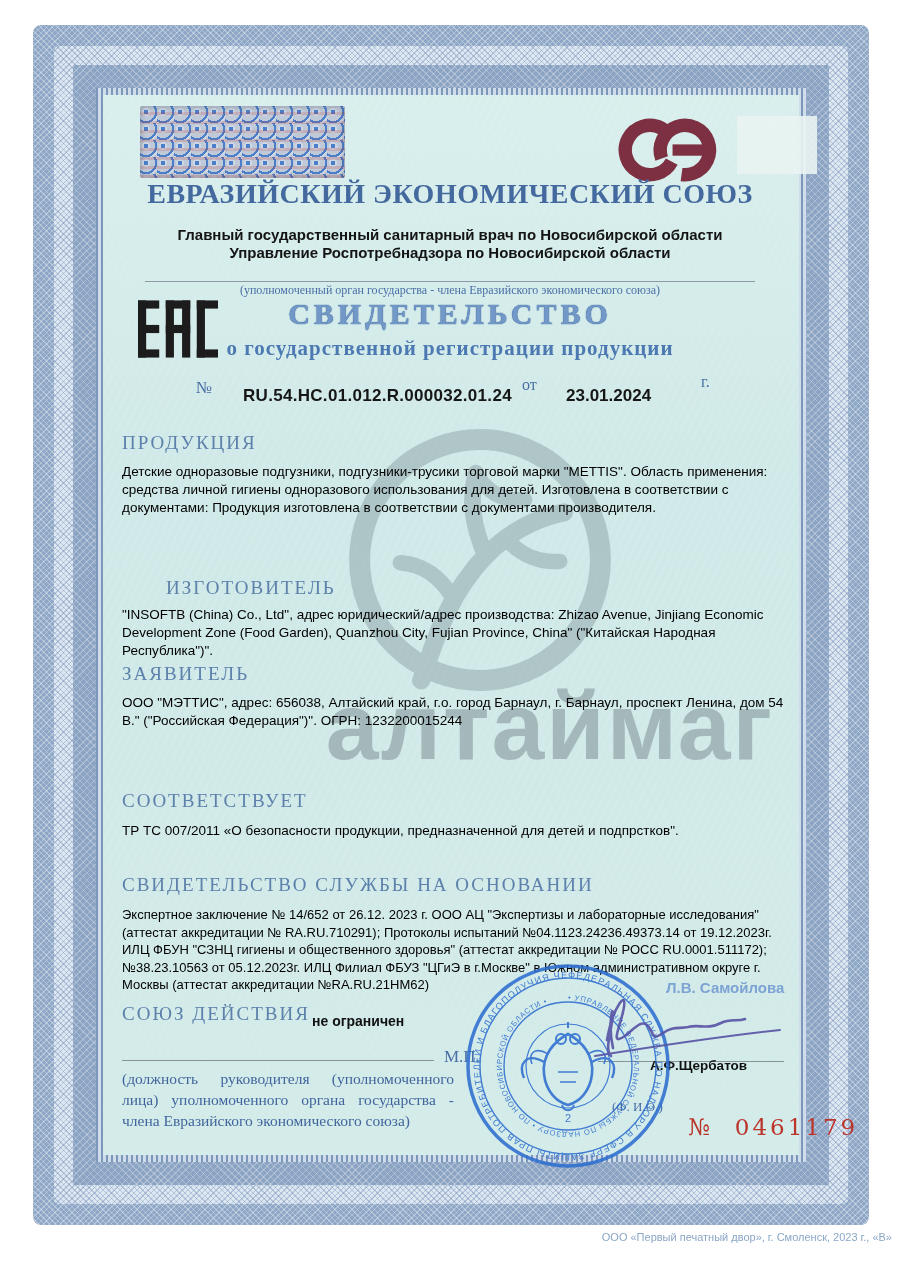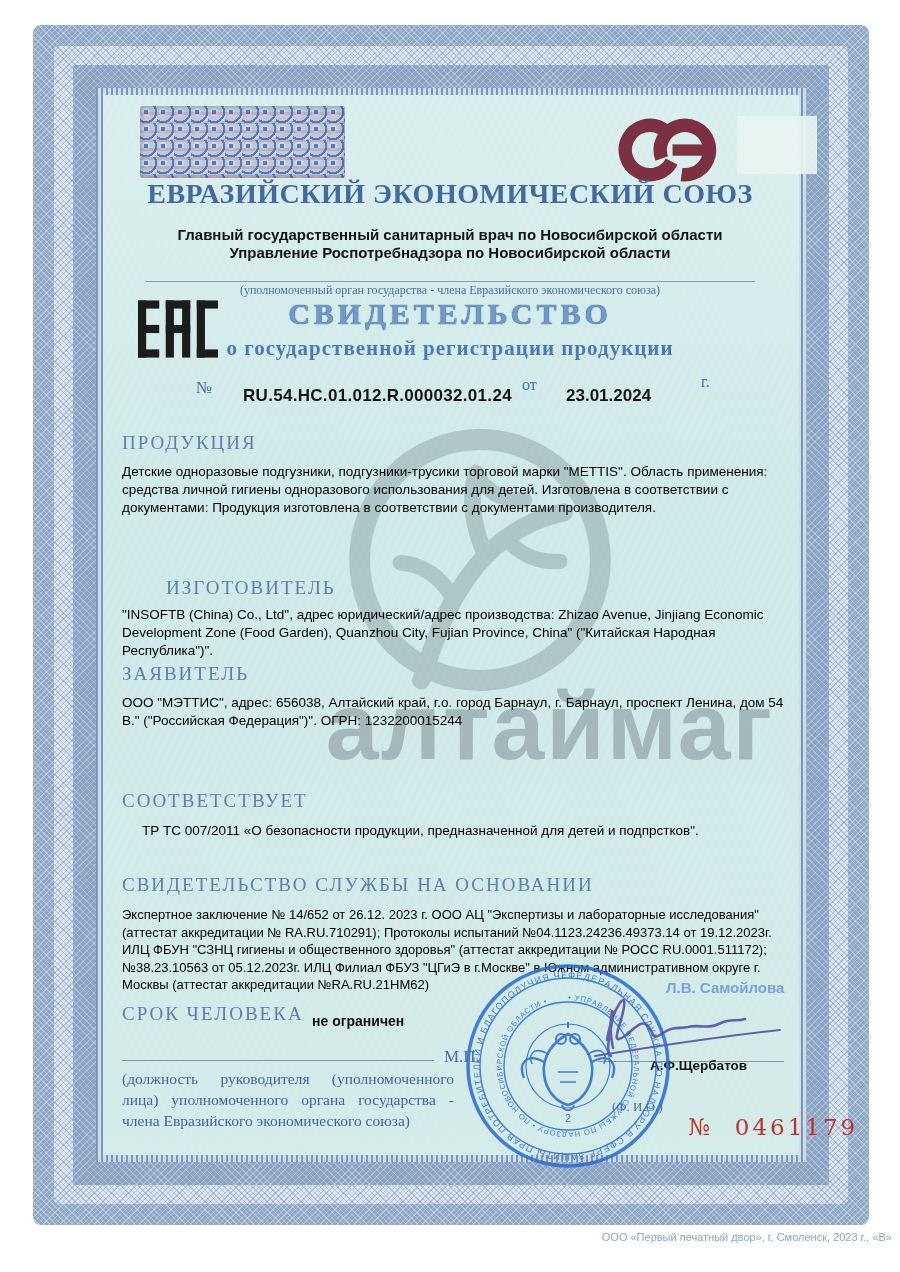--- a/index.html
+++ b/index.html
@@ -65,21 +65,21 @@
   .cert-date{left:566px;top:386px;font-size:17px;font-weight:bold;color:#161616;}
   .g-label{left:701px;top:373px;font-size:16px;}
 
   .h-product{left:122px;top:432px;}
   .t-product{left:122px;top:463px;width:662px;}
   .h-manuf{left:122px;top:577px;margin-left:44px;}
   .t-manuf{left:122px;top:606px;width:662px;}
   .h-appl{left:122px;top:663px;}
   .t-appl{left:122px;top:694px;width:662px;}
   .h-compl{left:122px;top:790px;}
-  .t-compl{left:122px;top:822px;width:662px;margin-left:20px;}
+  .t-compl{left:122px;top:822px;width:662px;}
   .h-basis{left:122px;top:874px;}
   .t-basis{left:122px;top:906px;width:664px;font-size:13px;line-height:17.5px;}
   .h-valid{left:122px;top:1003px;}
   .t-valid{left:312px;top:1013px;font-size:14px;font-weight:bold;color:#111;}
 
   .samoylova{left:666px;top:979px;font-size:15px;font-weight:600;color:#7da3d4;}
   .sig-line-left{left:122px;top:1045px;width:312px;height:15px;border-bottom:1.2px solid #87929d;}
   .mp-label{left:444px;top:1047px;font-size:17px;}
   .left-caption{left:122px;top:1068px;width:332px;font-family:"Liberation Serif",serif;
     color:#41659c;font-size:15.5px;line-height:21px;text-align:justify;}
@@ -192,21 +192,21 @@
 
   <div class="abs heading h-appl">ЗАЯВИТЕЛЬ</div>
   <div class="abs bodytext t-appl">ООО "МЭТТИС", адрес: 656038, Алтайский край, г.о. город Барнаул, г. Барнаул, проспект Ленина, дом 54 В." ("Российская Федерация")". ОГРН: 1232200015244</div>
 
   <div class="abs heading h-compl">СООТВЕТСТВУЕТ</div>
   <div class="abs bodytext t-compl">ТР ТС 007/2011 «О безопасности продукции, предназначенной для детей и подпрстков".</div>
 
   <div class="abs heading h-basis">СВИДЕТЕЛЬСТВО СЛУЖБЫ НА ОСНОВАНИИ</div>
   <div class="abs bodytext t-basis">Экспертное заключение № 14/652 от 26.12. 2023 г. ООО АЦ "Экспертизы и лабораторные исследования" (аттестат аккредитации № RA.RU.710291); Протоколы испытаний №04.1123.24236.49373.14 от 19.12.2023г. ИЛЦ ФБУН "СЗНЦ гигиены и общественного здоровья" (аттестат аккредитации № РОСС RU.0001.511172); №38.23.10563 от 05.12.2023г. ИЛЦ Филиал ФБУЗ "ЦГиЭ в г.Москве" в Южном административном округе г. Москвы (аттестат аккредитации №RA.RU.21НМ62)</div>
 
-  <div class="abs heading h-valid">СРОК ЧЕЛОВЕКА</div>
+  <div class="abs heading h-valid">СОЮЗ ДЕЙСТВИЯ</div>
   <div class="abs t-valid">не ограничен</div>
 
   <div class="abs samoylova">Л.В. Самойлова</div>
   <div class="abs sig-line-left"></div>
   <div class="abs mp-label serifblue">М.П.</div>
   <div class="abs left-caption">(должность руководителя (уполномоченного лица) уполномоченного органа государства - члена Евразийского экономического союза)</div>
   <div class="abs sig-line-right"></div>
   <div class="abs fio-label serifblue">(Ф. И.О.)</div>
   <div class="abs signer-name">А.Ф.Щербатов</div>
 

